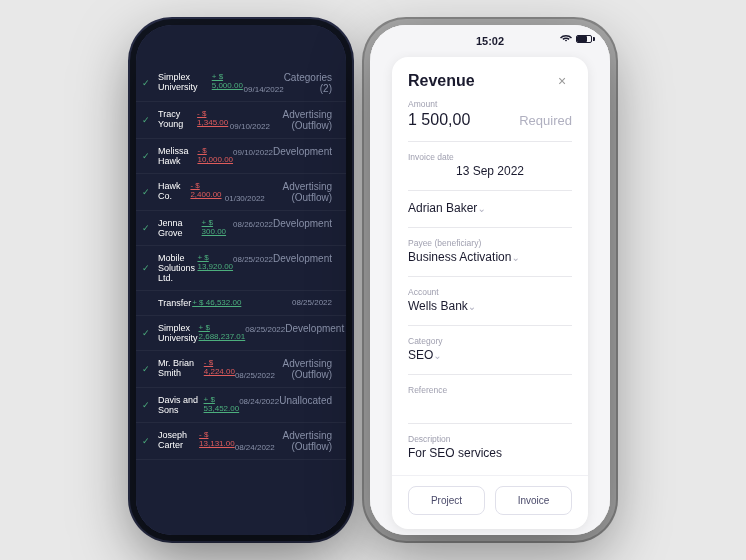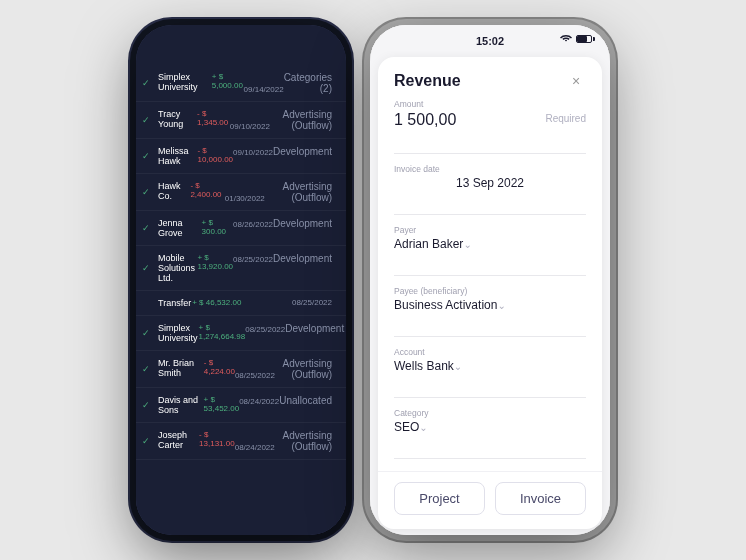--- a/index.html
+++ b/index.html
@@ -83,20 +83,21 @@
       gap: 1px;
     }
     .transaction-name {
       color: #ffffff;
       font-size: 9px;
       font-weight: 500;
     }
     .transaction-amount {
       font-size: 8px;
       font-weight: 500;
+      text-decoration: underline;
     }
     .amount-positive { color: #4caf7d; }
     .amount-negative { color: #e05c5c; }
     .transaction-right {
       display: flex;
       flex-direction: row;
       align-items: flex-end;
       gap: 0;
     }
     .transaction-date {
@@ -160,21 +161,21 @@
     }
     .batt-fill {
       width: 70%;
       height: 100%;
       background: #1a1a2e;
       border-radius: 1px;
     }
     .modal-card {
       background: #ffffff;
       border-radius: 16px;
-      margin: 6px 8px;
+      margin: 6px 22px;
       flex: 1;
       display: flex;
       flex-direction: column;
       overflow: hidden;
       box-shadow: 0 2px 12px rgba(0,0,0,0.08);
     }
     .modal-header {
       display: flex;
       justify-content: space-between;
       align-items: center;
@@ -196,21 +197,21 @@
       cursor: pointer;
     }
     .modal-body {
       flex: 1;
       overflow-y: auto;
       padding: 0 16px;
     }
     .field-group {
       margin-bottom: 10px;
       border-bottom: 1px solid #e8e8ec;
-      padding-bottom: 24px;
+      padding-bottom: 12px;
     }
     .field-group:last-child {
       border-bottom: none;
     }
     .field-label {
       font-size: 8.5px;
       color: #a0a0b0;
       margin-bottom: 2px;
     }
     .field-value {
@@ -221,21 +222,21 @@
     .field-value-large {
       font-size: 16px;
       font-weight: 400;
       color: #1a1a2e;
     }
     .field-with-dropdown {
       display: flex;
       align-items: center;
     }
     .field-required {
-      font-size: 10px;
+      font-size: 13px;
       color: #b0b0c0;
       align-self: flex-start;
       margin-top: 2px;
     }
     .dropdown-arrow {
       color: #b0b0c0;
       font-size: 10px;
     }
     .field-date-center {
       text-align: center;
@@ -247,21 +248,21 @@
       gap: 10px;
       padding: 10px 16px 14px 16px;
       border-top: 1px solid #f0f0f4;
     }
     .footer-btn {
       flex: 1;
       padding: 8px;
       border-radius: 8px;
       border: 1.5px solid #e0e0ea;
       background: #fff;
-      font-size: 13px;
+      font-size: 10px;
       font-weight: 500;
       color: #4a4a6a;
       text-align: center;
       cursor: pointer;
     }
     .amount-row {
       display: flex;
       justify-content: space-between;
       align-items: flex-start;
     }
@@ -348,21 +349,21 @@
             </div>
             <div class="transaction-right">
               <span class="transaction-date">08/25/2022</span>
               <span class="transaction-category"></span>
             </div>
           </div>
           <div class="transaction-item">
             <span class="check" style="color: rgb(76, 175, 125);">✓</span>
             <div class="transaction-left">
               <span class="transaction-name">Simplex University</span>
-              <span class="transaction-amount amount-positive">+ $ 1,274,664.98</span>
+              <span class="transaction-amount amount-positive">+ $ 2,688,237.01</span>
             </div>
             <div class="transaction-right">
               <span class="transaction-date">08/25/2022</span>
               <span class="transaction-category">Development</span>
             </div>
           </div>
           <div class="transaction-item">
             <span class="check" style="color: rgb(76, 175, 125);">✓</span>
             <div class="transaction-left">
               <span class="transaction-name">Mr. Brian Smith</span>
@@ -430,21 +431,20 @@
               <span class="field-required">Required</span>
             </div>
           </div>
 
           <div class="field-group">
             <div class="field-label">Invoice date</div>
             <div class="field-date-center">13 Sep 2022</div>
           </div>
 
           <div class="field-group">
-            <div class="field-label">Payer</div>
             <div class="field-with-dropdown">
               <span class="field-value">Adrian Baker</span>
               <span class="dropdown-arrow">⌄</span>
             </div>
           </div>
 
           <div class="field-group">
             <div class="field-label">Payee (beneficiary)</div>
             <div class="field-with-dropdown">
               <span class="field-value">Business Activation</span>
@@ -462,20 +462,21 @@
 
           <div class="field-group">
             <div class="field-label">Category</div>
             <div class="field-with-dropdown">
               <span class="field-value">SEO</span>
               <span class="dropdown-arrow">⌄</span>
             </div>
           </div>
 
           <div class="field-group">
+            <div class="field-label">Reference</div>
             <div class="field-value" style="min-height:14px;"></div>
           </div>
 
           <div class="field-group">
             <div class="field-label">Description</div>
             <div class="field-value">For SEO services</div>
           </div>
         </div>
 
         <div class="modal-footer">

